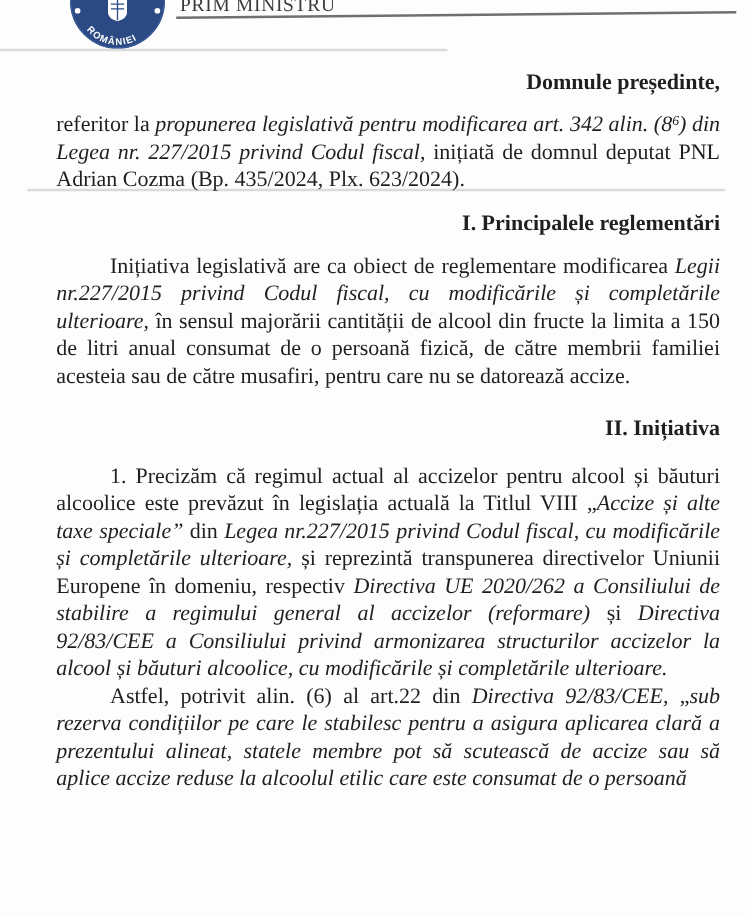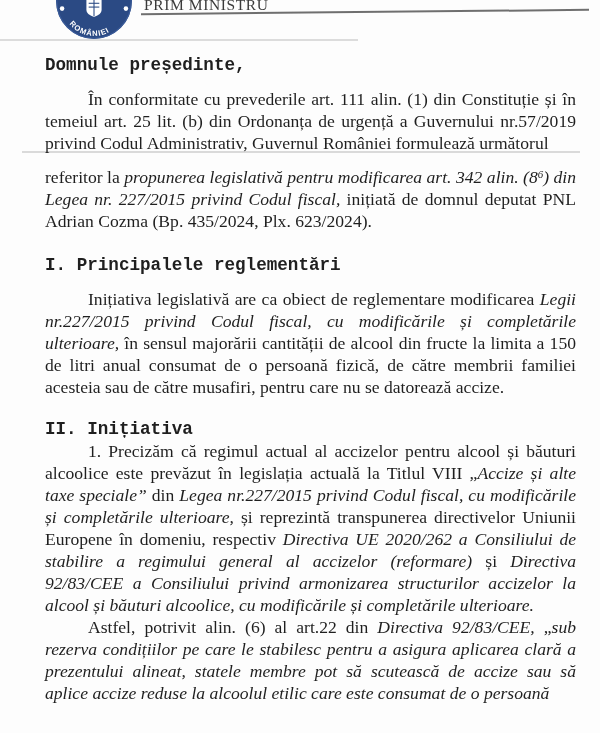--- a/index.html
+++ b/index.html
@@ -24,34 +24,34 @@
     background:#565656;transform:rotate(-.55deg);opacity:.85;
   }
   .scan-line{position:absolute;height:1.5px;background:#d6d6d6;}
   .scan-line-1{left:0;top:39px;width:358px;opacity:.85;}
   .scan-line-2{left:22px;top:151px;width:558px;opacity:.9;}
 
   
   .doc{position:absolute;left:0;top:0;width:600px;padding:0 24px 0 45px;box-sizing:border-box;}
   .heading{
     font-weight:700;font-size:17.6px;line-height:22px;
-    text-align:left;margin:0;font-family:Liberation Mono, monospace;
+    text-align:right;margin:0;
   }
   .salutation{margin-top:54px;}
   .punct{margin-top:20px;}
-  .sec1{margin-top:22px;}
+  .sec1{margin-top:13px;}
   .sec2{margin-top:20px;}
   .para{
     font-size:17.6px;line-height:22px;margin:0;
     text-align:justify;
   }
   .p-intro{margin-top:12px;}
   .p-referral{margin-top:12px;}
   .p-regulations{margin-top:12px;}
-  .p-obs1{}
+  .p-obs1{margin-top:16px;}
   .p-obs2{margin-top:0;}
   .indent{text-indent:43px;}
   .r-i{font-style:italic;}
   .r-b{font-weight:400;}
   .r-i-sup{font-style:italic;font-size:62%;position:relative;top:-.5em;line-height:0;}
 
   
   .seal svg{display:block;width:100%;height:100%;}
 </style>
 </head>
@@ -91,21 +91,20 @@
 
   <div class="pm-title">PRIM MINISTRU</div>
   <div class="header-rule"></div>
   <div class="scan-line scan-line-1"></div>
   <div class="scan-line scan-line-2"></div>
 
   <div class="doc">
 
     <h2 class="heading salutation">Domnule președinte,</h2>
 
-    <p class="para indent p-intro"><span>În conformitate cu prevederile art. 111 alin. (1) din Constituție și în temeiul art. 25 lit. (b) din Ordonanța de urgență a Guvernului nr.57/2019 privind Codul Administrativ, Guvernul României formulează următorul</span></p>
 
 
     <p class="para p-referral"><span>referitor la </span><span class="r-i">propunerea legislativă pentru modificarea art. 342 alin. (8</span><span class="r-i-sup">6</span><span class="r-i">) din Legea nr. 227/2015 privind Codul fiscal,</span><span> inițiată de domnul deputat PNL Adrian Cozma </span><span class="r-b">(Bp. 435/2024, Plx. 623/2024).</span></p>
 
     <h2 class="heading sec1">I. Principalele reglementări</h2>
 
     <p class="para indent p-regulations"><span>Inițiativa legislativă are ca obiect de reglementare modificarea </span><span class="r-i">Legii nr.227/2015 privind Codul fiscal, cu modificările și completările ulterioare,</span><span> în sensul majorării cantității de alcool din fructe la limita a 150 de litri anual consumat de o persoană fizică, de către membrii familiei acesteia sau de către musafiri, pentru care nu se datorează accize.</span></p>
 
     <h2 class="heading sec2">II. Inițiativa</h2>
 

